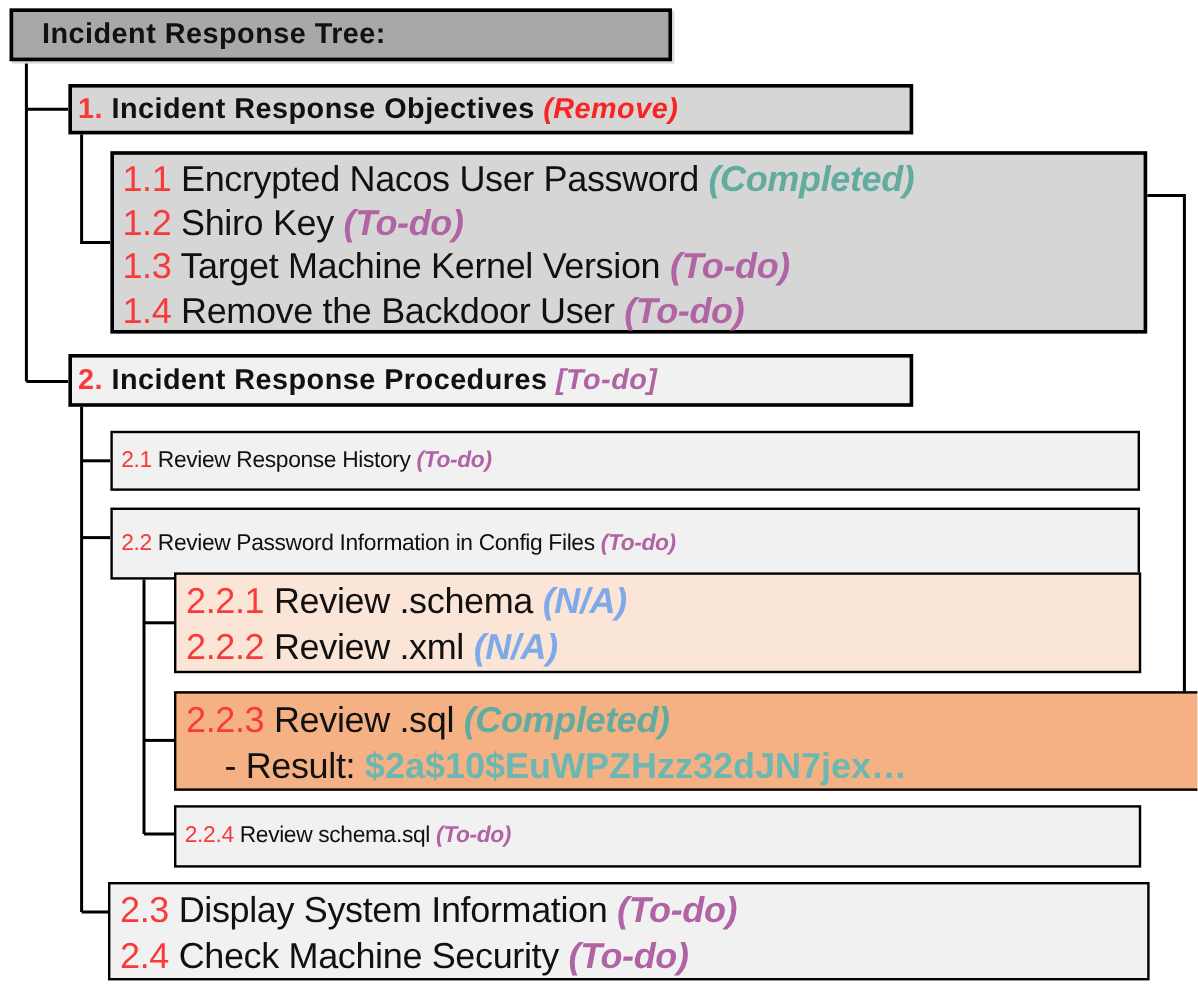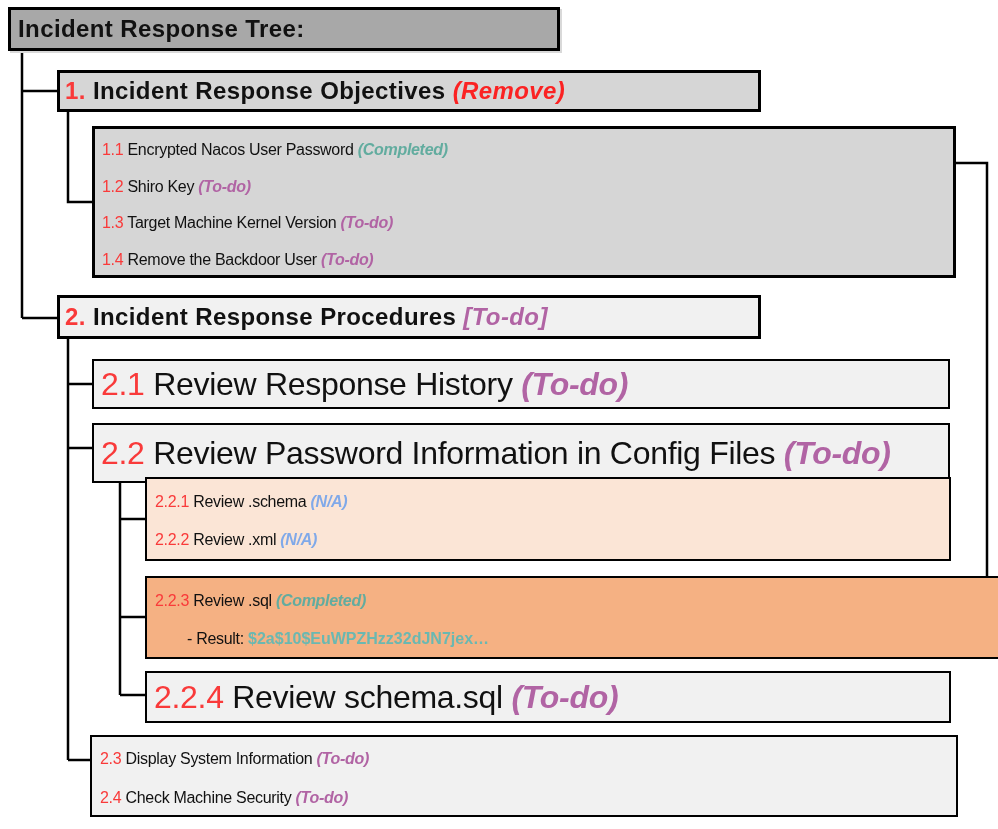--- a/index.html
+++ b/index.html
@@ -4,33 +4,33 @@
 <style>
   html,body{margin:0;padding:0;background:#ffffff;}
   .stage{
     position:relative;width:998px;height:829px;background:#ffffff;overflow:hidden;
     font-family:"Liberation Sans","DejaVu Sans",sans-serif;color:#111;
   }
   svg.wires{position:absolute;left:0;top:0;width:998px;height:829px;pointer-events:none;z-index:0;}
   .box{position:absolute;box-sizing:border-box;border:3px solid #000;z-index:1;}
   .thin{border-width:2.5px;}
   .hdr{display:flex;align-items:center;font-weight:bold;font-size:24px;letter-spacing:.4px;}
-  .titlebox{left:8px;top:7px;width:552px;height:44px;background:#a8a8a8;padding-left:7px;
+  .titlebox{left:8px;top:7px;width:552px;height:44px;background:#a8a8a8;padding-left:24px;
             box-shadow:2px 2px 0 #d9d9d9;}
   .n1box{left:57px;top:70px;width:704px;height:42px;background:#d6d6d6;padding-left:5px;}
   .n2box{left:57px;top:295px;width:704px;height:44px;background:#f1f1f1;padding-left:5px;}
   .n1cbox{left:92px;top:126px;width:864px;height:152px;background:#d6d6d6;padding:3px 0 0 7px;}
-  .rowbox{display:flex;align-items:center;font-size:32px;letter-spacing:-0.3px;background:#f1f1f1;padding-left:7px;}
+  .rowbox{display:flex;align-items:center;font-size:19px;letter-spacing:-0.3px;background:#f1f1f1;padding-left:7px;}
   .b21{left:92px;top:359px;width:858px;height:50px;}
   .b22{left:92px;top:423px;width:858px;height:60px;}
   .b221{left:145px;top:477px;width:806px;height:84px;background:#fbe5d6;padding:4px 0 0 8px;}
   .b223{left:145px;top:576px;width:927px;height:83px;background:#f5b183;padding:4px 0 0 8px;}
   .b224{left:145px;top:671px;width:806px;height:52px;}
   .b234{left:90px;top:735px;width:868px;height:82px;background:#f1f1f1;padding:2px 0 0 8px;}
-  .lines{font-size:16px;letter-spacing:-0.3px;}
+  .lines{font-size:30px;letter-spacing:-0.3px;}
   .n1cbox .line{line-height:36.5px;white-space:nowrap;}
   .b221 .line{line-height:38px;white-space:nowrap;}
   .b223 .line{line-height:38px;white-space:nowrap;}
   .b234 .line{line-height:39px;white-space:nowrap;}
   .num{color:#f93a3a;}
   .hdr .num{color:#f93a3a;}
   .st{font-weight:bold;font-style:italic;}
   .st.completed{color:#62ac9f;}
   .st.todo{color:#b164a4;}
   .st.na{color:#80a9e9;}

